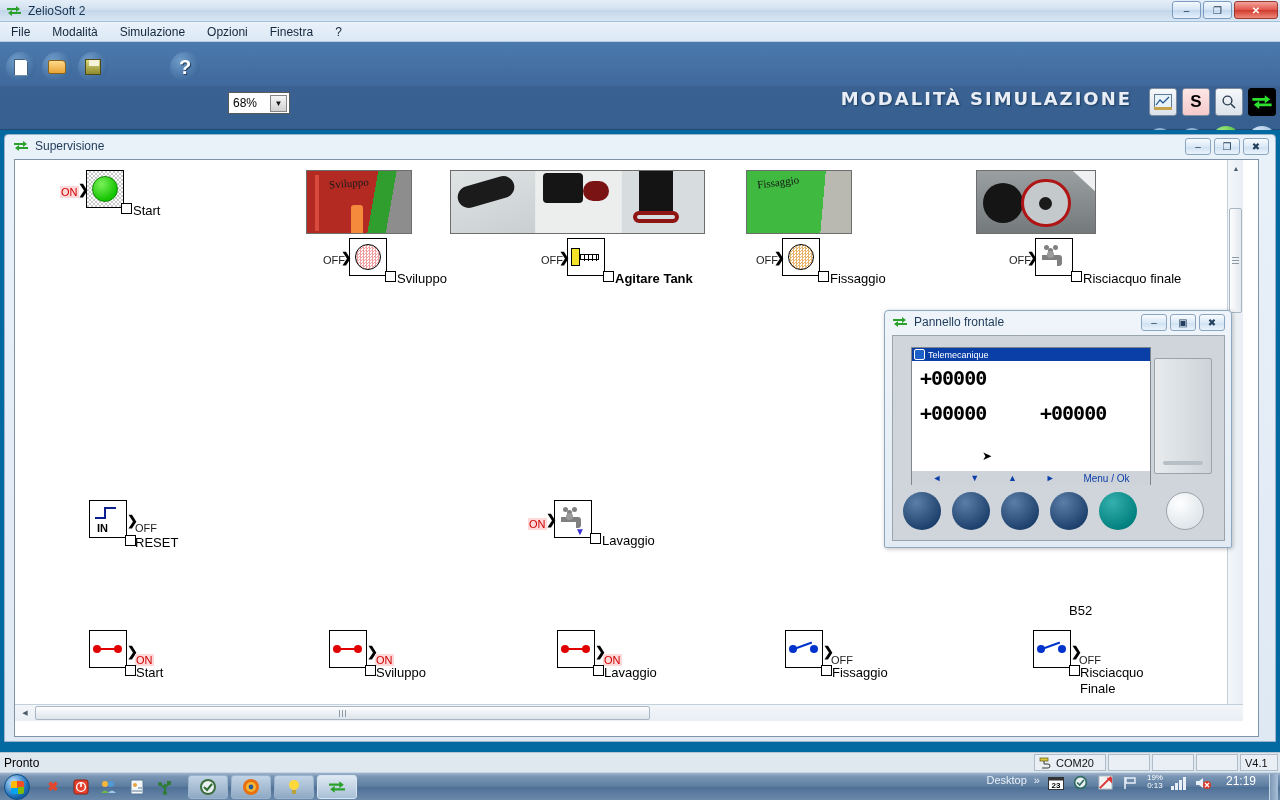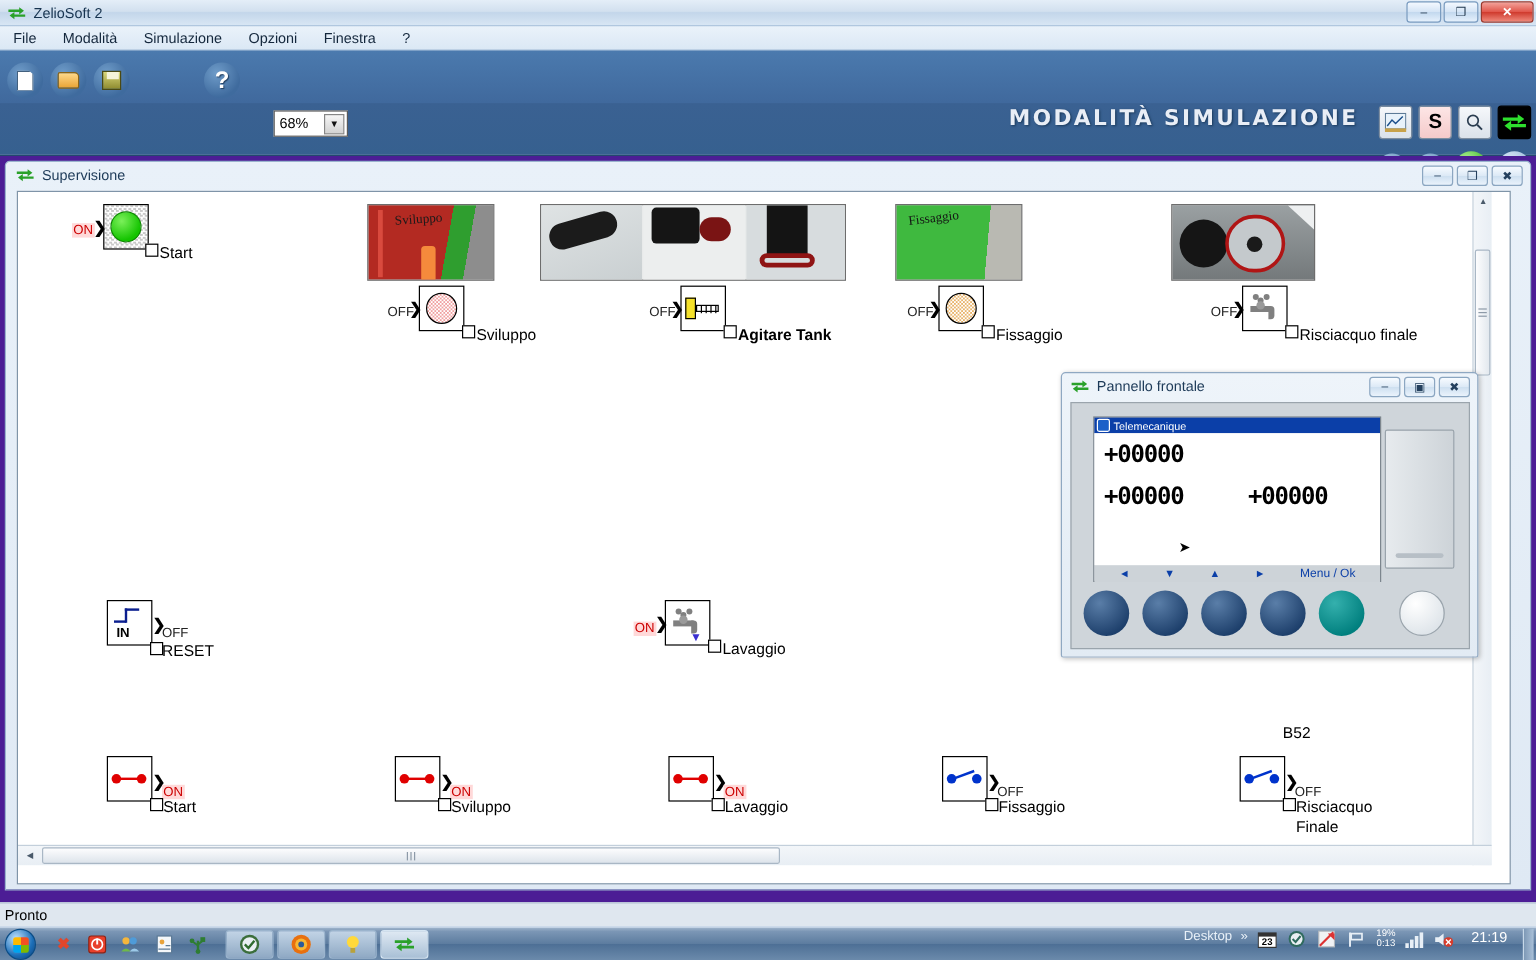--- a/index.html
+++ b/index.html
@@ -94,21 +94,21 @@
   .rbtn.run   { width:28px;height:28px;border-radius:14px;
                 background: radial-gradient(circle at 35% 30%,#b6f59a,#35b021 75%); color:#203a12;}
   .rbtn.stop  { width:28px;height:28px;border-radius:14px;
                 background: radial-gradient(circle at 35% 30%,#dceaf8,#8fb4d6 80%); color:#1d2a38;}
   .pause-bars { display:flex; gap:3px; }
   .pause-bars i { display:block; width:4px;height:12px;background:#e8474a; }
 
   
   .mdi {
     position:absolute; left:0; top:130px; width:1280px; height:622px;
-    background:#4c1d95;
+    background:#0369a1;
   }
   .superv-win {
     position:absolute; left:4px; top:4px; width:1272px; height:608px;
     background: linear-gradient(to bottom,#e9f1f9,#dfe9f4);
     border:1px solid #9ab4ce; border-radius:4px 4px 0 0;
   }
   .superv-title { height:22px; display:flex; align-items:center; padding-left:8px; }
   .superv-title .t { font-size:12px; color:#1d3a58; margin-left:6px; }
   .mdi-btns { position:absolute; right:6px; top:3px; display:flex; gap:3px; }
   .mdibtn { width:26px;height:17px;border:1px solid #8ba6c1;border-radius:3px;
@@ -650,20 +650,33 @@
           <div class="pbtn teal"></div>
           <div class="pbtn white"></div>
         </div>
       </div>
     </div>
 
   </div>
 
   <div class="statusbar">
     <span class="status-left">Pronto</span>
+    <div class="status-cells">
+      <div class="scell" style="width:72px; justify-content:flex-start;">
+        <svg width="14" height="12" viewBox="0 0 14 12" style="margin-right:3px;">
+          <rect x="1" y="1" width="8" height="3" fill="#d8c93a" stroke="#5d5512" stroke-width="0.7"></rect>
+          <path d="M5 4 v3 h4 a2 2 0 0 1 0 4 h-6" fill="none" stroke="#3a3a3a" stroke-width="1"></path>
+        </svg>
+        <span>COM20</span>
+      </div>
+      <div class="scell" style="width:42px"></div>
+      <div class="scell" style="width:42px"></div>
+      <div class="scell" style="width:42px"></div>
+      <div class="scell" style="width:38px; justify-content:flex-start;">V4.1</div>
+    </div>
   </div>
 
   <div class="taskbar">
     <div class="startorb"></div>
 
     <div class="qlaunch">
       <span class="qicon" style="color:#e2462c;font-weight:bold;">✖</span>
       <span class="qicon">
         <svg width="16" height="16" viewBox="0 0 16 16">
             <rect x="1" y="1" width="14" height="14" rx="2" fill="#e8402c" stroke="#8e2315"></rect>

